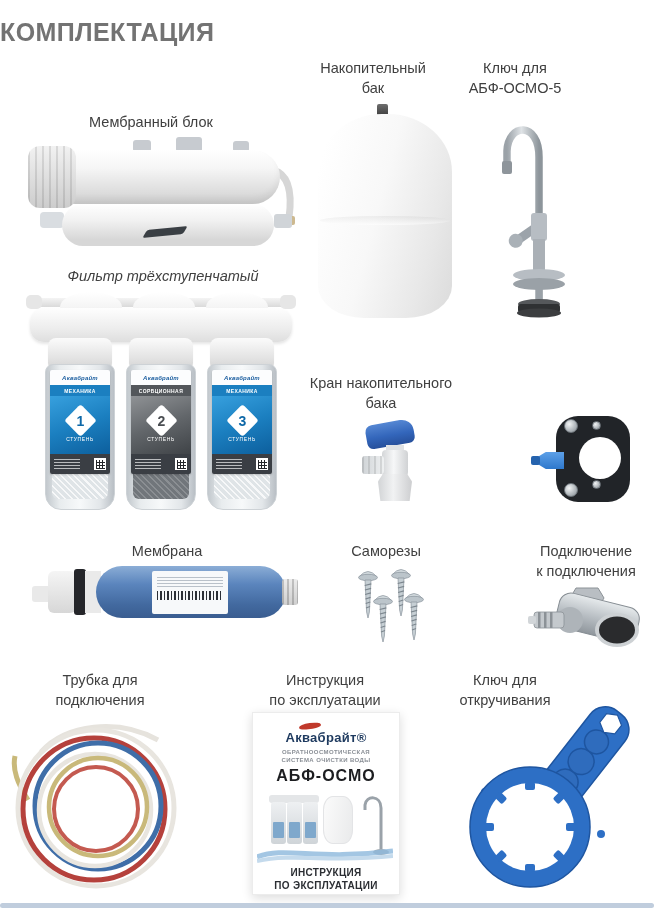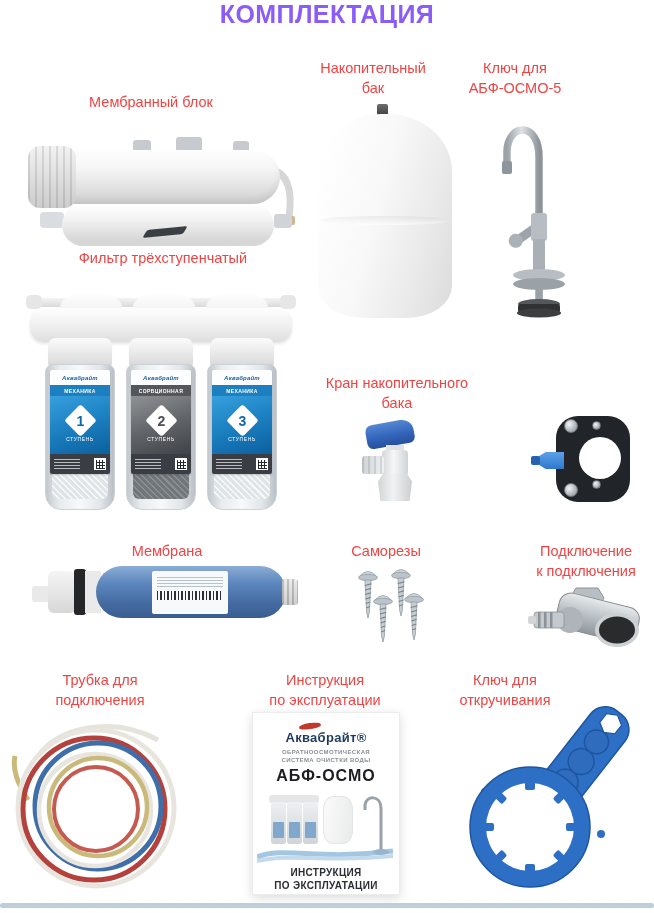--- a/index.html
+++ b/index.html
@@ -1,20 +1,20 @@
 <!DOCTYPE html>
 <html><head>
 <meta charset="utf-8">
 <style>
   html,body{margin:0;padding:0;background:#fff;}
   .canvas{position:relative;width:654px;height:913px;background:#ffffff;overflow:hidden;
           font-family:"Liberation Sans",sans-serif;color:#333;}
-  .title{position:absolute;top:0;left:0;width:100%;text-align:center;
-         font-size:25px;font-weight:bold;color:#8b5cf6;letter-spacing:.4px;}
-  .lbl{position:absolute;text-align:center;font-size:14.5px;line-height:20px;color:#ef4444;}
+  .title{position:absolute;top:18px;left:0;width:100%;text-align:left;
+         font-size:25px;font-weight:bold;color:#737373;letter-spacing:.4px;}
+  .lbl{position:absolute;text-align:center;font-size:14.5px;line-height:20px;color:#404040;}
   .lbl span{display:block;}
   .g{position:absolute;}
 
   
   .mb-top{position:absolute;left:20px;top:18px;width:232px;height:54px;border-radius:27px;
      background:linear-gradient(180deg,#ffffff 0%,#f5f5f5 35%,#dcdcdc 80%,#cfcfcf 100%);
      box-shadow:inset 0 -5px 7px rgba(0,0,0,.06);}
   .mb-cap{position:absolute;left:0;top:14px;width:48px;height:62px;border-radius:12px;
      background:repeating-linear-gradient(90deg,rgba(0,0,0,.10) 0 2px,transparent 2px 7px),
                 linear-gradient(180deg,#f2f2f2,#cccccc);}
@@ -136,21 +136,21 @@
   .divider{position:absolute;left:0;top:903px;width:654px;height:5px;border-radius:3px;background:#c0cddd;}
 </style>
 </head>
 <body>
 
 <div class="canvas">
 
   <div class="title">КОМПЛЕКТАЦИЯ</div>
 
   <div>
-    <div class="lbl" style="left:29px;top:92px;width:244px;">
+    <div class="lbl" style="left:29px;top:112px;width:244px;">
       <span>Мембранный блок</span>
     </div>
     <div class="g" style="left:28px;top:132px;width:272px;height:115px;">
       <div class="mb-fit" style="left:105px;top:8px;width:18px;height:12px;"></div>
       <div class="mb-fit" style="left:148px;top:5px;width:26px;height:15px;"></div>
       <div class="mb-fit" style="left:205px;top:9px;width:16px;height:11px;"></div>
       <svg style="position:absolute;left:238px;top:24px;" width="34" height="76" viewBox="0 0 34 76">
         <path d="M6,14 C24,18 26,40 23,62" fill="none" stroke="#d6d6d6" stroke-width="7"></path>
         <rect x="17" y="60" width="12" height="9" rx="2" fill="#cdb98f"></rect>
       </svg>
@@ -197,21 +197,21 @@
       <ellipse cx="47" cy="170" rx="26" ry="6" fill="#b7bdc3"></ellipse>
       <ellipse cx="47" cy="179" rx="26" ry="6" fill="#9aa1a7"></ellipse>
       <rect x="44" y="182" width="6" height="20" fill="#9aa1a7"></rect>
       <ellipse cx="47" cy="199" rx="21" ry="5" fill="#55585b"></ellipse>
       <rect x="26" y="199" width="42" height="9" rx="3" fill="#2f3133"></rect>
       <ellipse cx="47" cy="208" rx="22" ry="4.5" fill="#3c3e40"></ellipse>
     </svg>
   </div>
 
   <div>
-    <div class="lbl" style="left:32px;top:248px;width:262px;">
+    <div class="lbl" style="left:32px;top:266px;width:262px;font-style:italic;">
       <span>Фильтр трёхступенчатый</span>
     </div>
     <div class="filter">
       <div class="f-pipe"></div>
       <div class="f-pipe-end" style="left:-4px;"></div>
       <div class="f-pipe-end" style="left:250px;"></div>
       <div class="f-dome" style="left:30px;"></div>
       <div class="f-dome" style="left:103px;"></div>
       <div class="f-dome" style="left:176px;"></div>
       <div class="f-manifold"></div>
@@ -281,21 +281,21 @@
               <div class="qr">
                 <div></div>
               </div>
             </div>
         </div>
       </div>
     </div>
   </div>
 
   <div>
-    <div class="lbl" style="left:324px;top:373px;width:146px;">
+    <div class="lbl" style="left:308px;top:373px;width:146px;">
       <span>Кран накопительного</span>
       <span>бака</span>
     </div>
     <div class="g" style="left:362px;top:420px;width:58px;height:84px;">
       <div class="tv-handle"></div>
       <div class="tv-neck"></div>
       <div class="tv-body"></div>
       <div class="tv-nut-left"></div>
       <div class="tv-nut-bottom"></div>
     </div>

